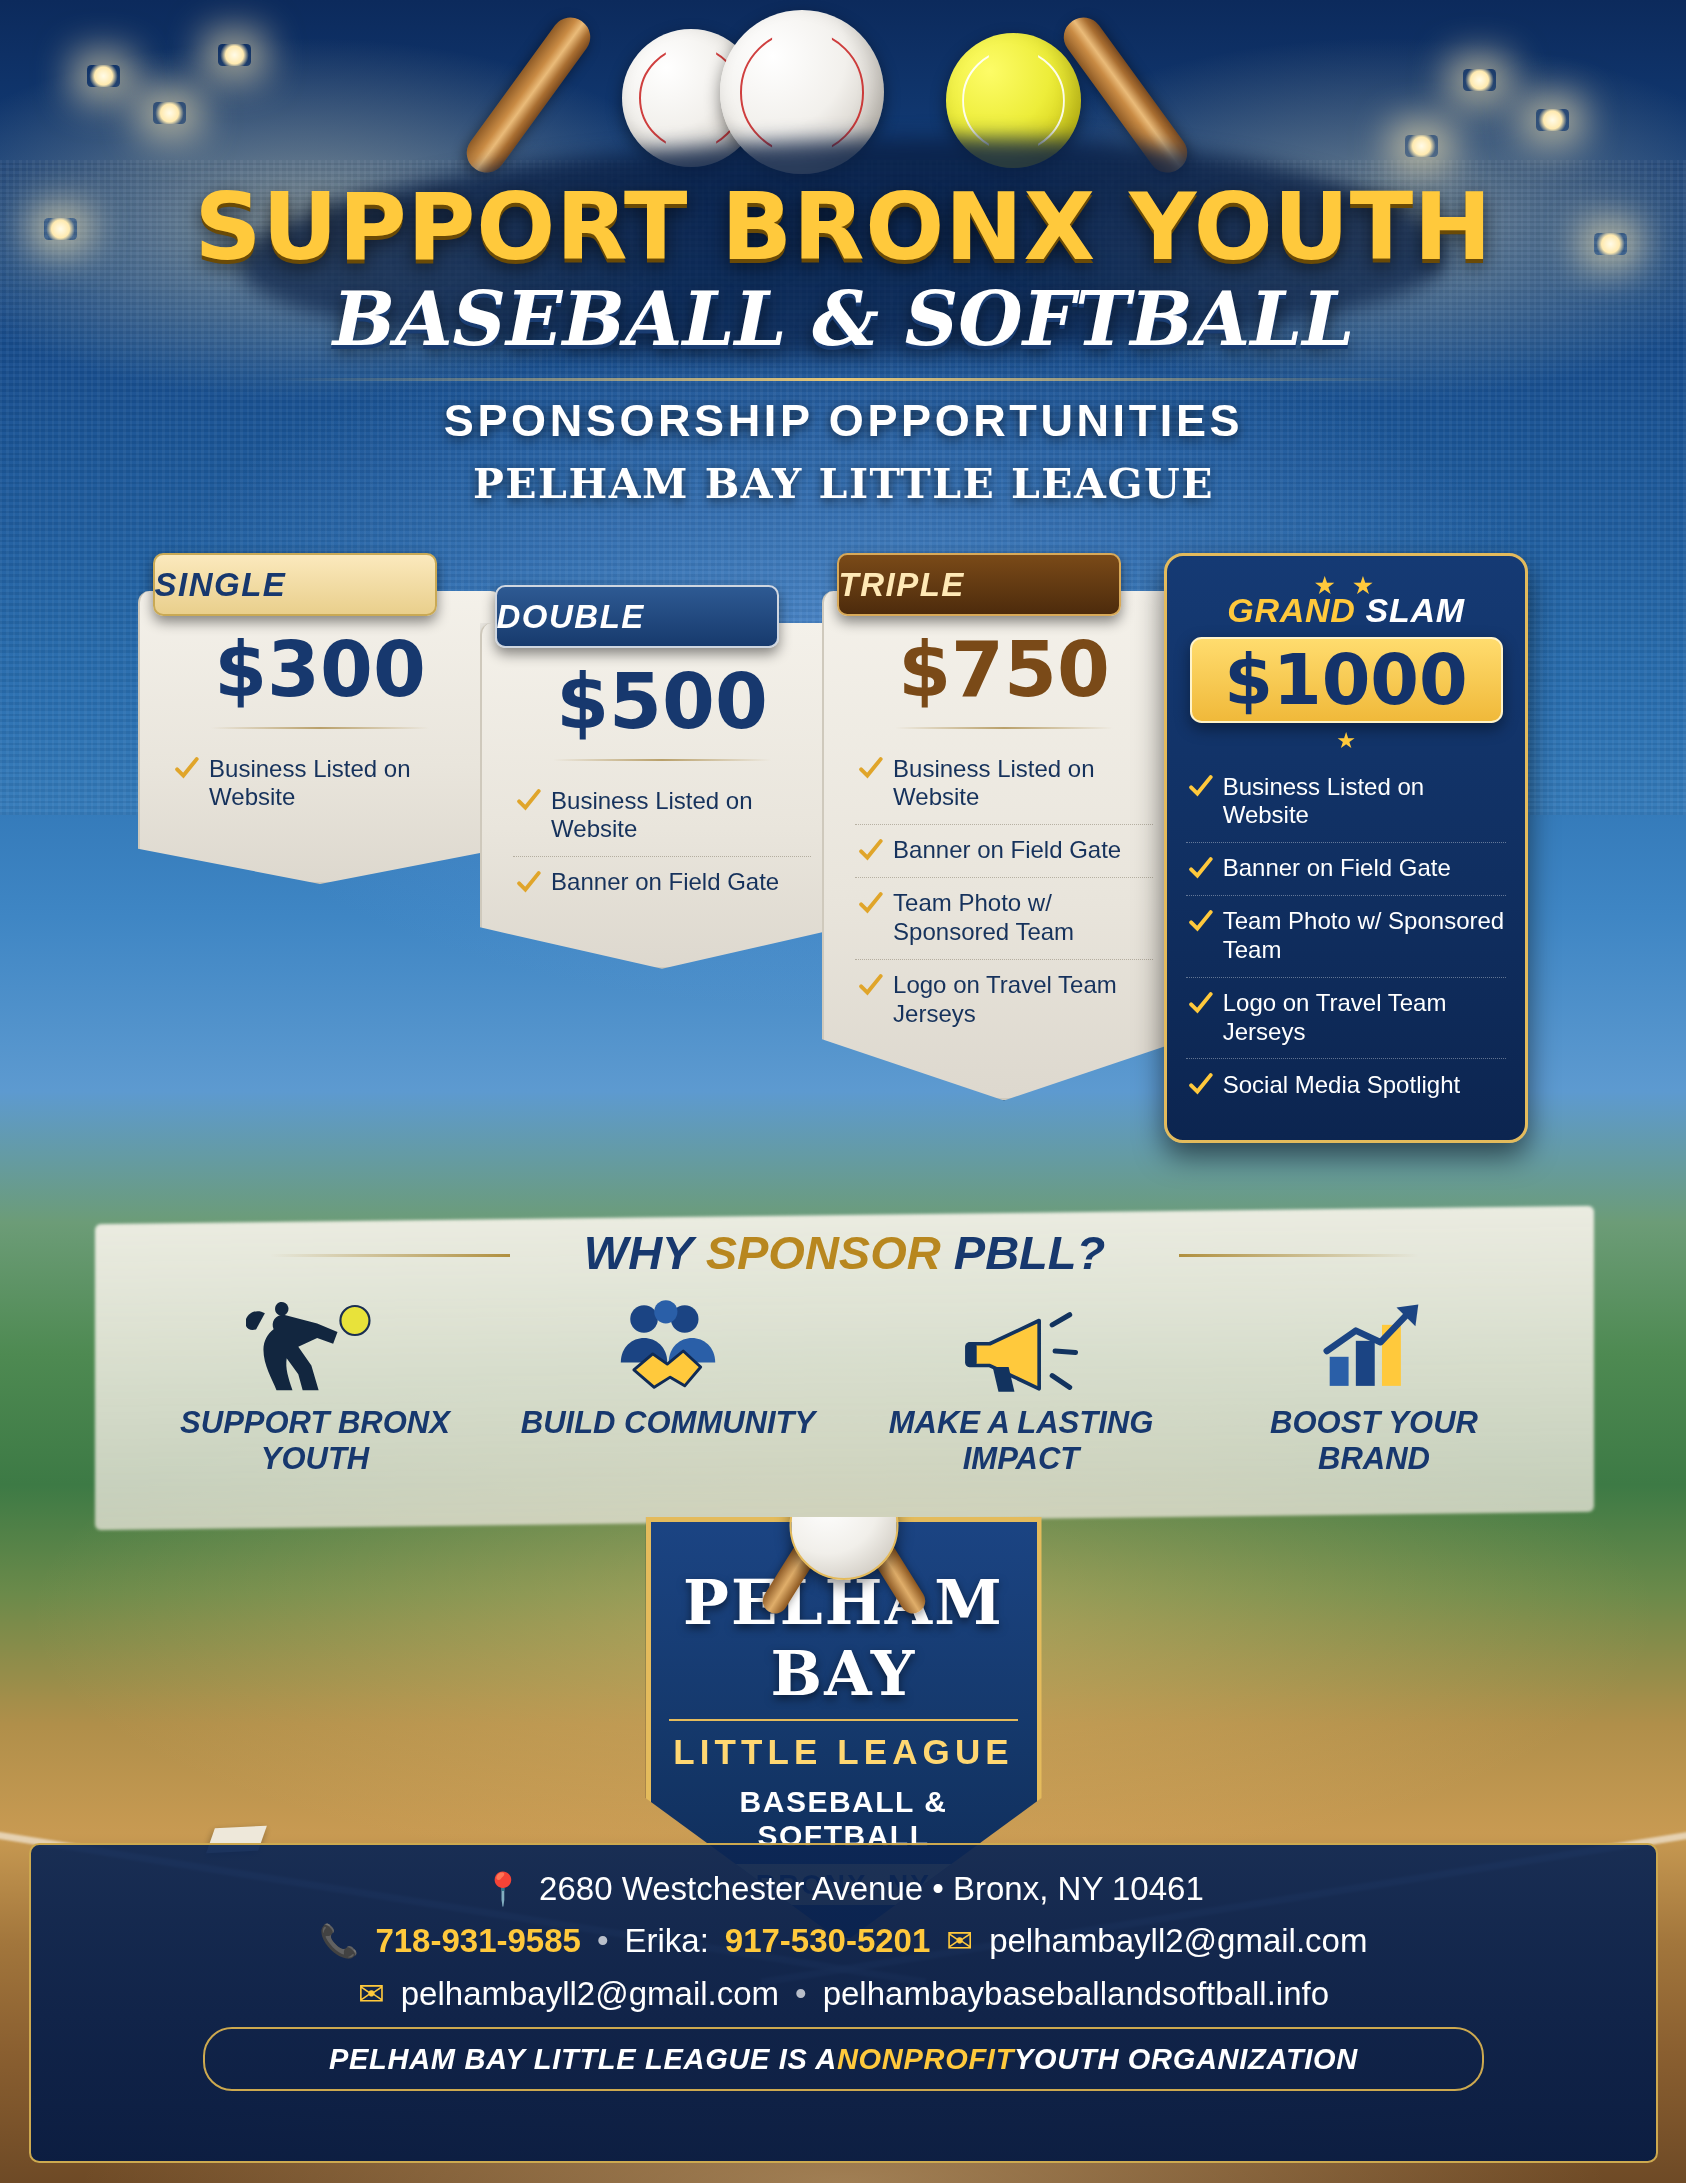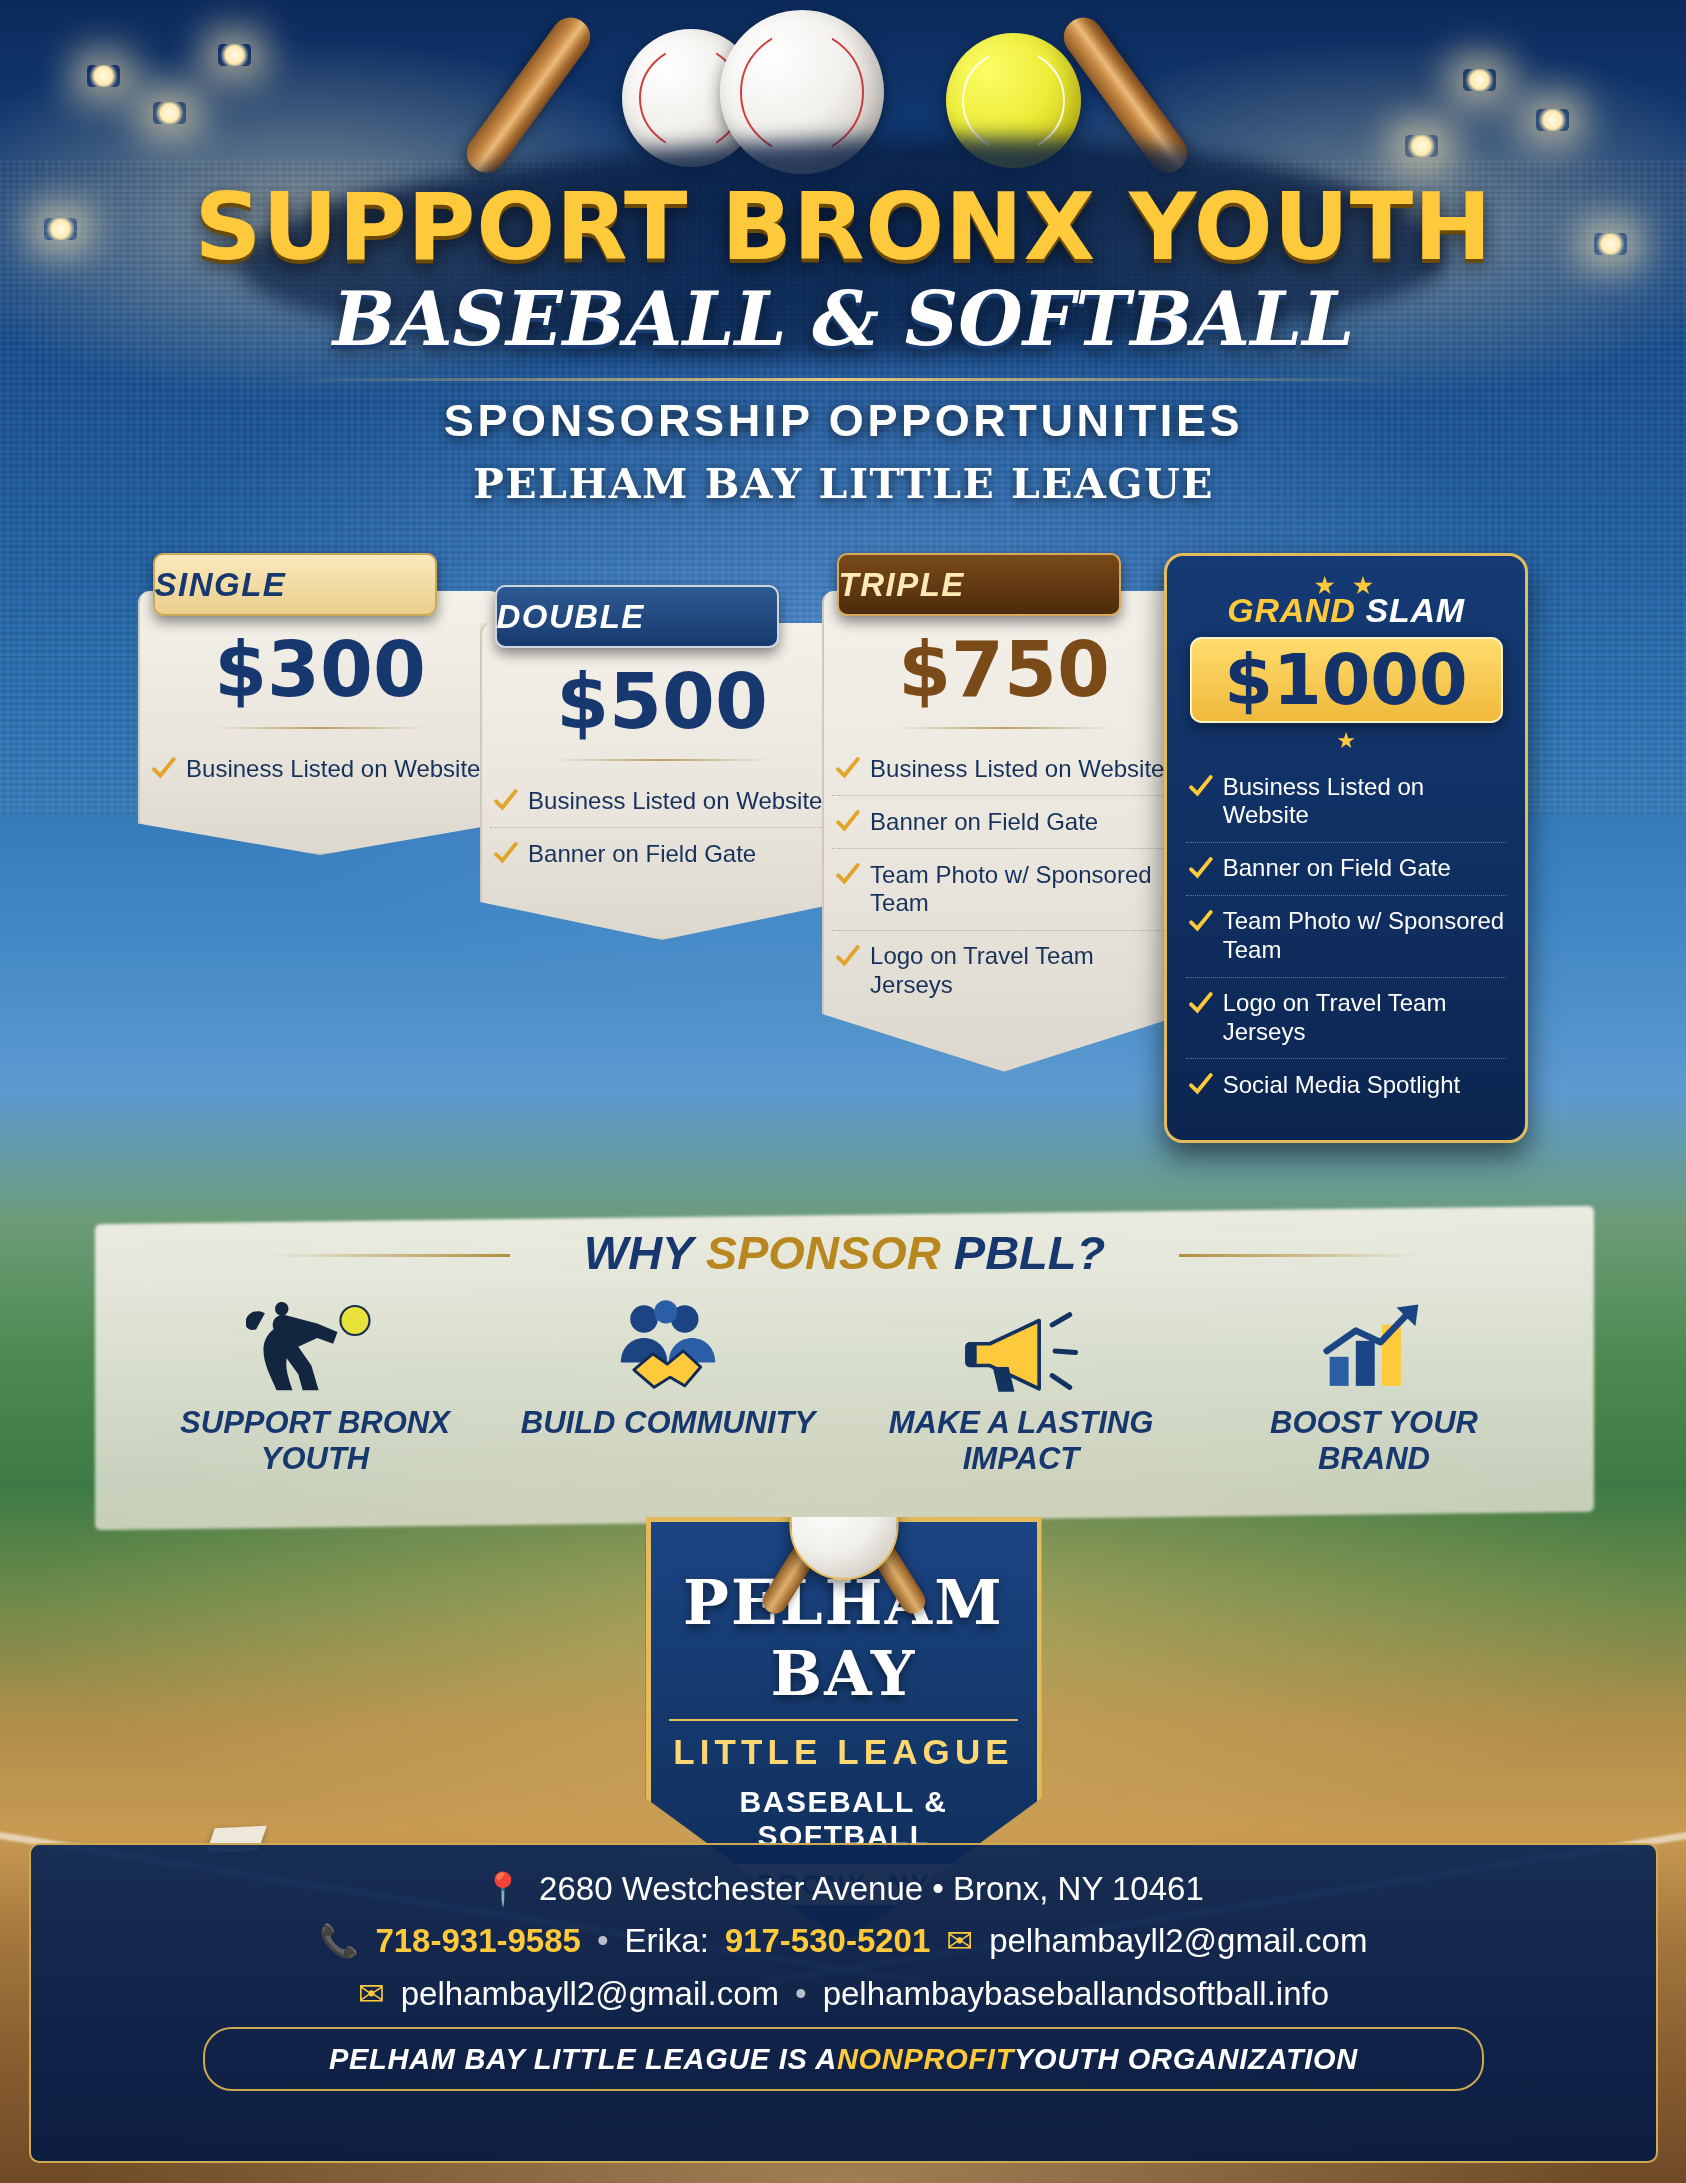--- a/index.html
+++ b/index.html
@@ -132,21 +132,21 @@
   .tier .ribbon {
     position: relative; z-index: 3; margin: 0 auto; width: 284px; height: 63px;
     border-radius: 10.2px; display: flex; align-items: center; justify-content: flex-start;
     box-shadow: 0 5.8px 13px rgba(0,0,0,.45);
   }
   .ribbon span { font-size: 33px; font-weight: 800; letter-spacing: 1.5px; font-style: italic; }
   .tier .body {
     position: relative; margin: -25px auto 0; width: 364px;
     background: linear-gradient(180deg,#f4f1ea 0%, #e9e5dc 60%, #ddd8ce 100%);
     border: 2.9px solid #cfc9bc; border-top: none;
-    border-radius: 11.6px; padding: 41px 8px 58px;
+    border-radius: 11.6px; padding: 41px 31px 58px;
     box-shadow: 0 11.6px 25px rgba(0,0,0,.45);
     clip-path: polygon(0 0, 100% 0, 100% 88%, 50% 100%, 0 88%);
   }
   .price {
     text-align: center; font-size: 76px; font-weight: 800; line-height: 1;
     font-family: "DejaVu Sans", sans-serif;
   }
   .price-rule { width: 218px; height: 1.5px; margin: 19px auto 14.6px;
     background: linear-gradient(90deg, rgba(190,160,90,0), #b9a06a, rgba(190,160,90,0)); }
   .feat { display: flex; gap: 10.2px; padding: 11.6px 2.9px; font-size: 24px; color: #16325c; line-height: 1.2; }

